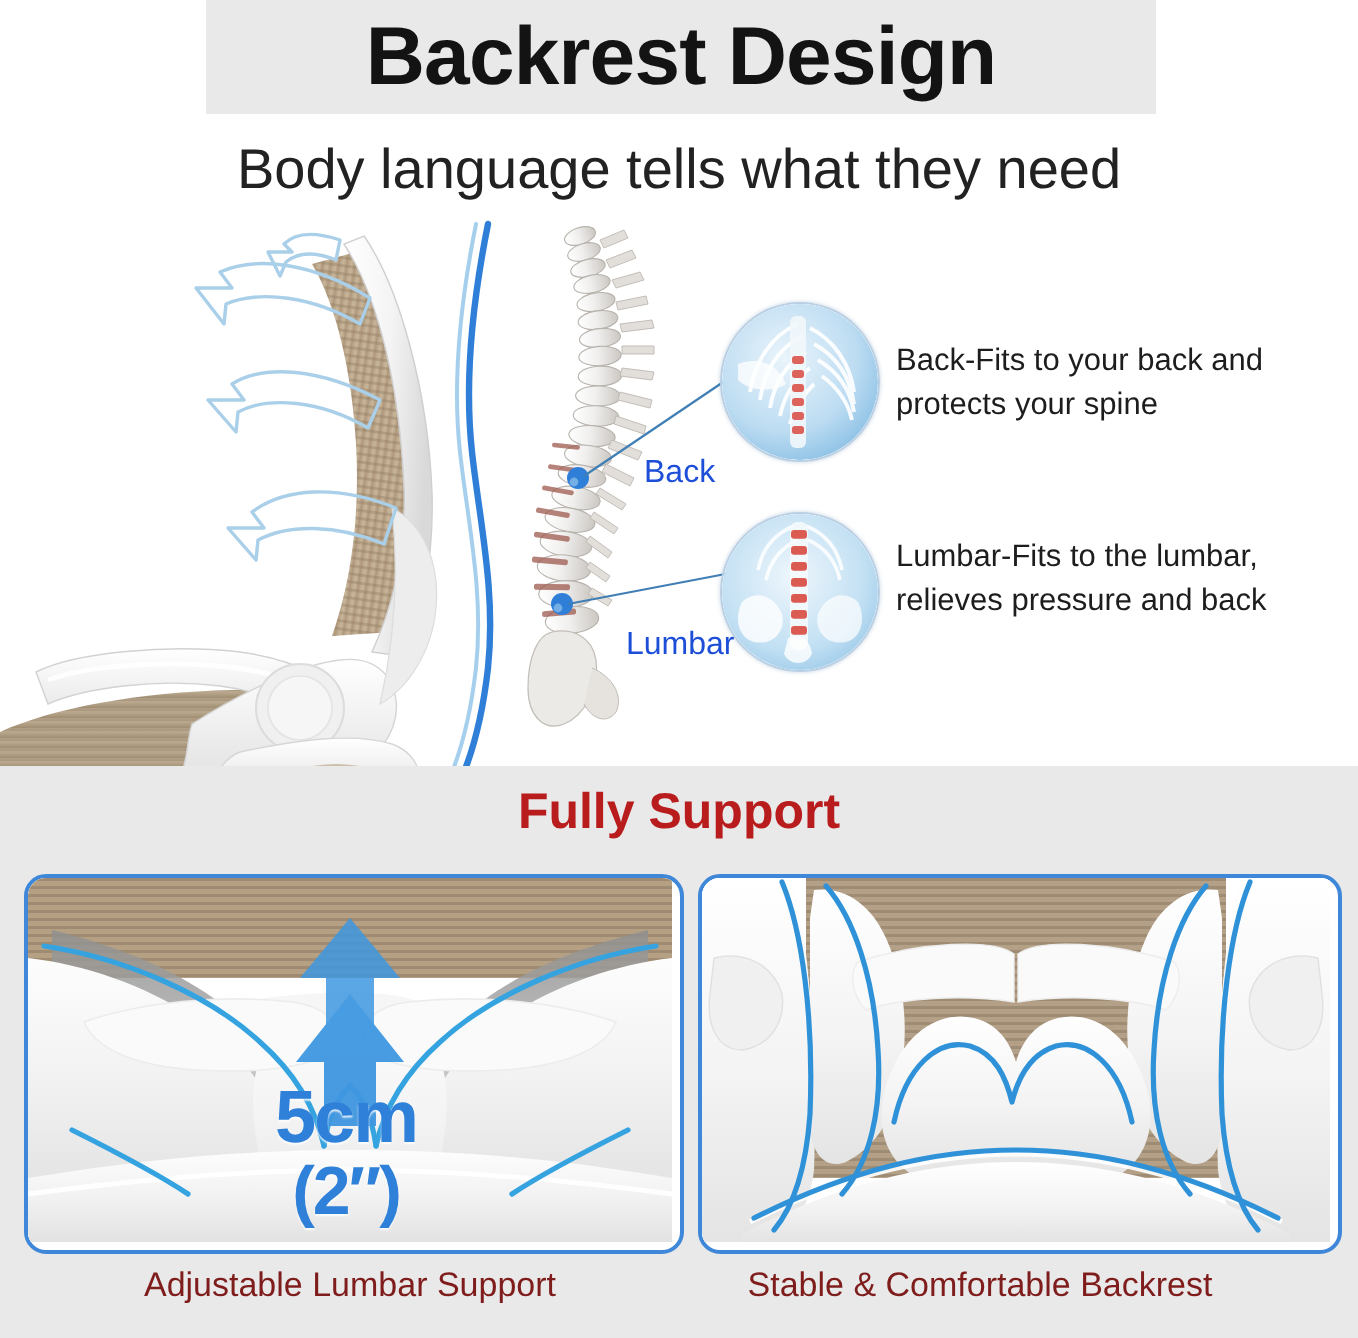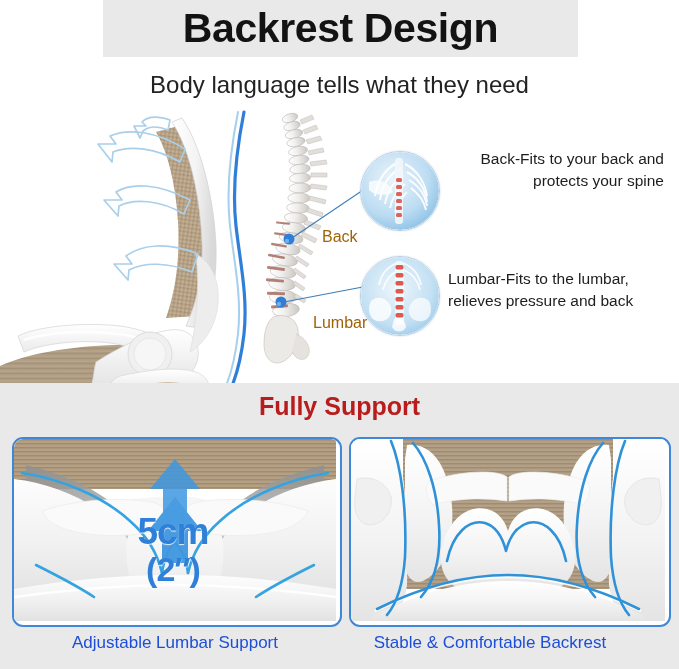--- a/index.html
+++ b/index.html
@@ -20,31 +20,31 @@
   }
   .title-text{
     position:absolute;left:103px;top:-1px;width:475px;height:58px;
     display:flex;align-items:center;justify-content:center;
     font-size:41px;font-weight:bold;color:#131313;
     letter-spacing:-0.4px;
   }
   .subtitle{
     position:absolute;left:0px;top:68px;width:679px;height:34px;
     display:flex;align-items:center;justify-content:center;
-    font-size:24px;color:#222222;
+    font-size:28px;color:#222222;
   }
 
   
   .hero{position:absolute;left:0;top:104px;width:679px;height:279px;background:#fff;}
 
   .chair-svg,.spine-svg,.lines-svg{position:absolute;left:0;top:0;}
 
   
   .spine-label{
-    position:absolute;font-size:16px;color:#a16207;white-space:nowrap;
+    position:absolute;font-size:16px;color:#1d4ed8;white-space:nowrap;
   }
   .lbl-back{left:322px;top:228px;}
   .lbl-lumbar{left:313px;top:314px;}
 
   
   .circle-photo{
     position:absolute;border-radius:50%;overflow:hidden;
     border:1px solid #b9cfe4;
     box-shadow:0 0 2px rgba(90,130,170,.35);
   }
@@ -73,28 +73,28 @@
     position:absolute;top:437px;height:186px;
     border:2px solid #3f87d8;border-radius:11px;
     background:#ffffff;overflow:hidden;
   }
   .panel-left{left:12px;width:326px;}
   .panel-right{left:349px;width:318px;}
 
   .panel-caption{
     position:absolute;top:630px;height:26px;
     display:flex;align-items:center;justify-content:center;
-    font-size:17px;color:#1d4ed8;white-space:nowrap;
+    font-size:17px;color:#7f1d1d;white-space:nowrap;
   }
   .cap-left{left:12px;width:326px;}
   .cap-right{left:331px;width:318px;}
 
   
   .measure{
-    position:absolute;left:78px;top:513px;width:190px;
+    position:absolute;left:78px;top:540px;width:190px;
     text-align:center;color:#2f80d8;font-weight:bold;line-height:1.0;
     text-shadow:0 1px 1px rgba(255,255,255,.85);
     pointer-events:none;
   }
   .measure .m1{font-size:37px;display:block;letter-spacing:-1px;}
   .measure .m2{font-size:34px;display:block;letter-spacing:-1px;margin-top:2px;}
 </style>
 </head>
 <body>
 
@@ -326,21 +326,21 @@
           <rect x="34.5" y="56" width="8" height="4.4" rx="1.6"></rect>
         </g>
 
         <path d="M33 62 C38 60 44 62 45 70 C42 76 34 76 31 70 Z" fill="#ffffff" opacity=".8"></path>
       </svg>
     </div>
 
     <div class="spine-label lbl-back" style="top:124px;">Back</div>
     <div class="spine-label lbl-lumbar" style="top:210px;">Lumbar</div>
 
-    <div class="callout-text ct-back" style="top:44px;text-align:right;">Back-Fits to your back and protects your spine</div>
+    <div class="callout-text ct-back" style="top:66px;">Back-Fits to your back and protects your spine</div>
     <div class="callout-text ct-lumbar" style="top:164px;">Lumbar-Fits to the lumbar, relieves pressure and back</div>
   </div>
 
   <div class="lower"></div>
   <div class="section-title">Fully Support</div>
 
   <div class="panel panel-left">
     <svg width="322" height="182" viewBox="0 0 322 182">
       <defs>
         <linearGradient id="plWhite" x1="0" y1="0" x2="0" y2="1">

